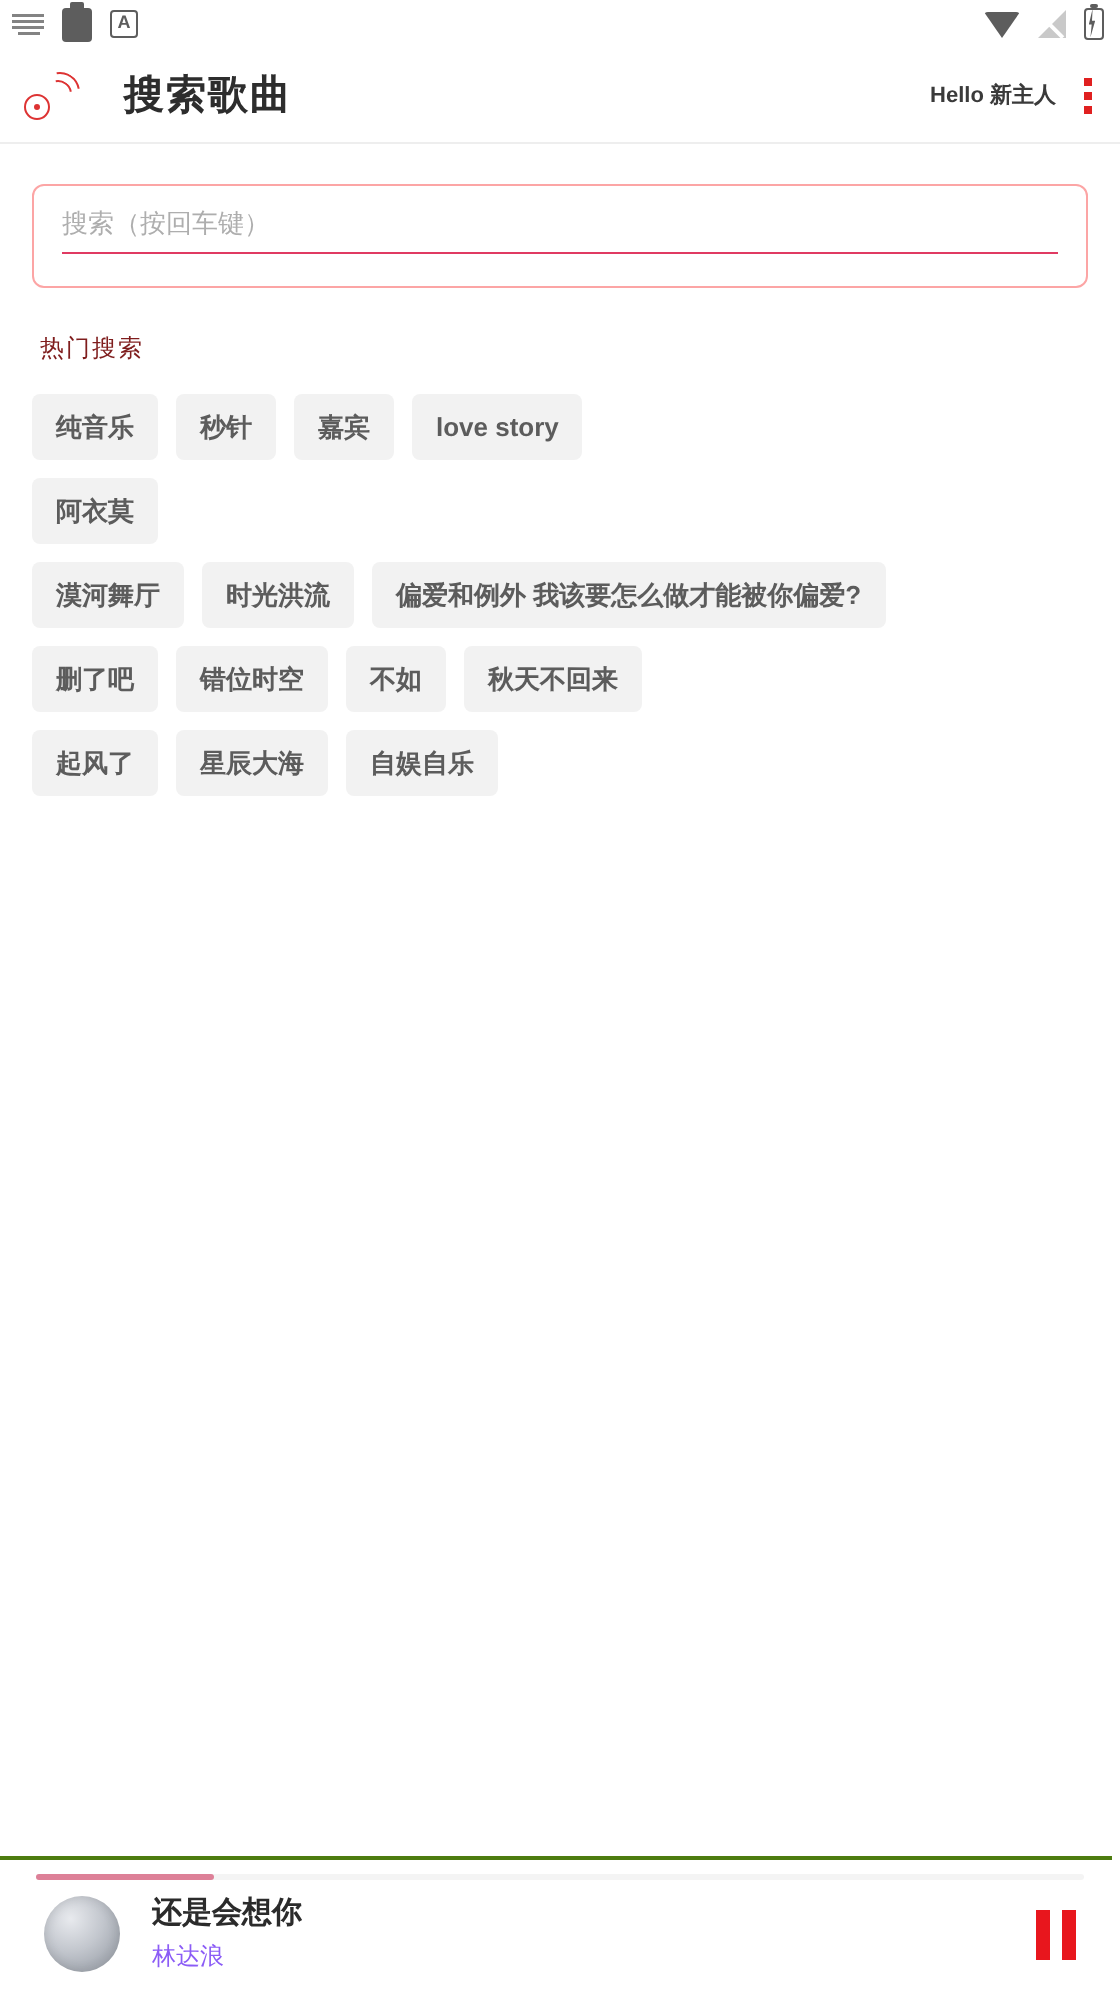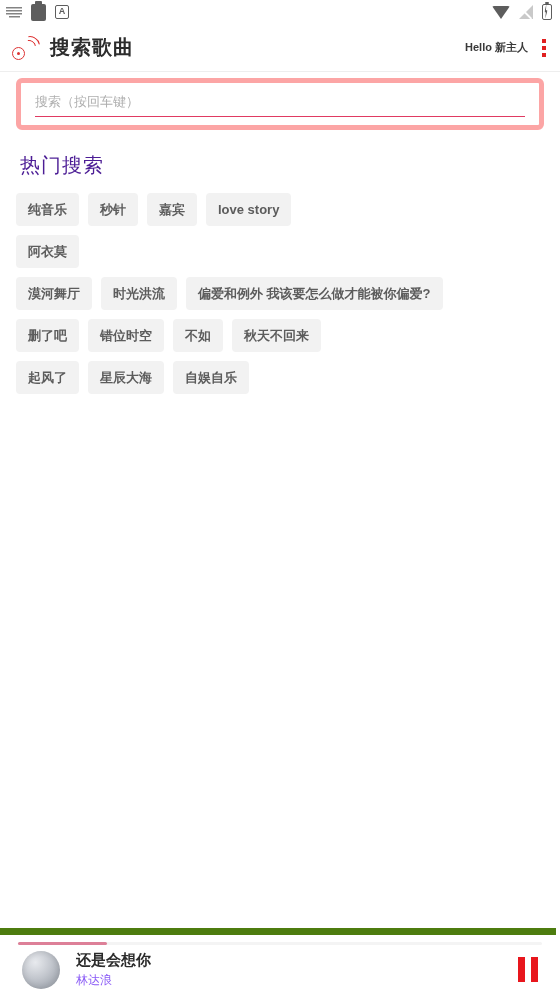--- a/index.html
+++ b/index.html
@@ -118,21 +118,21 @@
     height: 48px;
     display: flex;
     align-items: center;
     padding: 0 14px 0 10px;
     border-bottom: 1px solid #eeeeee;
     background: #ffffff;
   }
   .brand {
     display: flex;
     align-items: center;
-    gap: 8px;
+    gap: 20px;
   }
   .logo-icon {
     width: 32px; height: 30px;
     position: relative;
     flex: none;
   }
   .logo-icon .disc {
     position: absolute;
     left: 2px; bottom: 3px;
     width: 13px; height: 13px;
@@ -184,22 +184,22 @@
     padding: 2px 0;
   }
   .kebab-icon span {
     display: block;
     width: 4px; height: 4px;
     background: #e02020;
   }
 
   
   .search-wrap {
-    margin: 6px 16px 0 16px;
-    border: 5px solid #fca5a5;
+    margin: 20px 16px 0 16px;
+    border: 1px solid #fca5a5;
     border-radius: 6px;
     background: #ffffff;
     padding: 11px 14px 0 14px;
     height: 52px;
   }
   .search-input {
     width: 100%;
     border: none;
     outline: none;
     background: transparent;
@@ -208,22 +208,22 @@
     font-family: "Liberation Sans", "DejaVu Sans", sans-serif;
     padding: 0 0 7px 0;
     border-bottom: 1.6px solid #e03a62;
     display: block;
   }
   .search-input::placeholder { color: #aeaeae; }
 
   
   .section-title {
     margin: 22px 0 0 20px;
-    font-size: 20px;
-    color: #4c1d95;
+    font-size: 12px;
+    color: #7f1d1d;
     letter-spacing: 1px;
   }
   .tag-rows { margin: 14px 16px 0 16px; }
   .tag-row {
     display: flex;
     flex-wrap: nowrap;
     gap: 9px;
     margin-bottom: 9px;
   }
   .tag {
@@ -237,21 +237,21 @@
     cursor: pointer;
     font-weight: bold;
   }
 
   
   .player {
     position: absolute;
     left: 0; right: 4px; bottom: 0;
     height: 70px;
     background: #ffffff;
-    border-top: 7px solid #4d7c0f;
+    border-top: 2px solid #4d7c0f;
   }
   .progress-track {
     position: absolute;
     top: 7px; left: 18px;
     width: 524px; height: 3px;
     background: #f4f4f4;
     border-radius: 2px;
     cursor: pointer;
   }
   .progress-fill {

